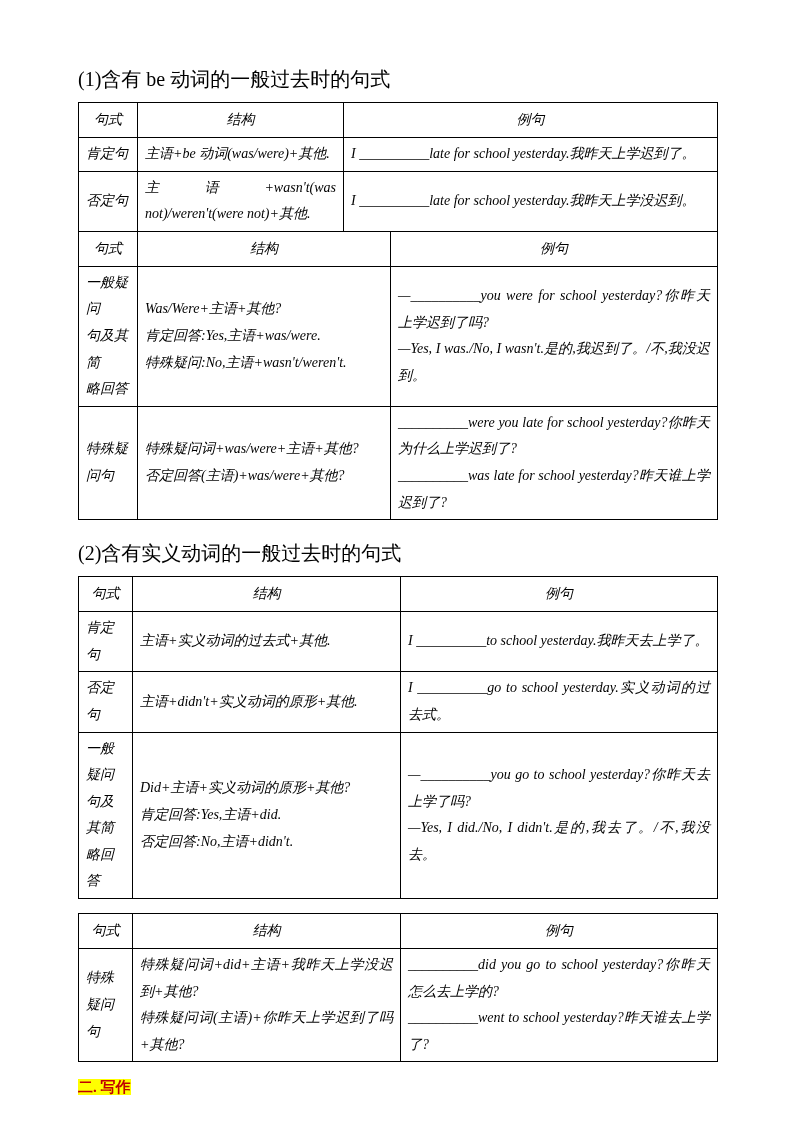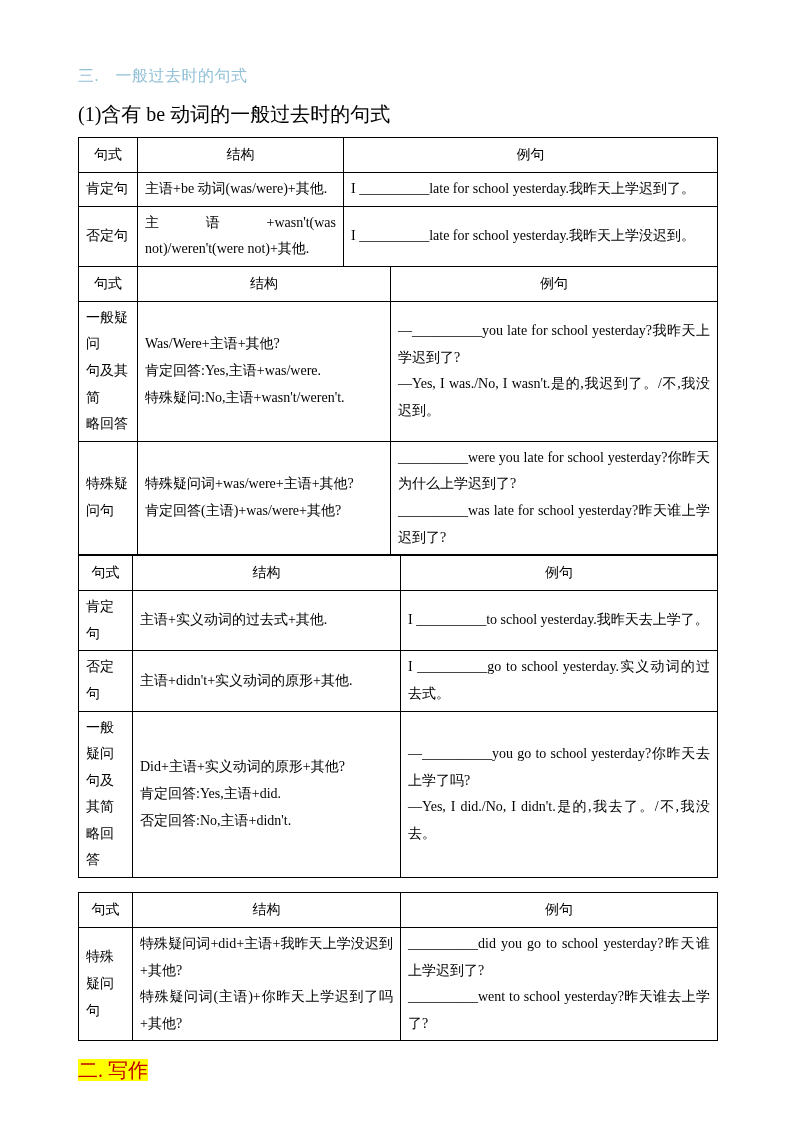--- a/index.html
+++ b/index.html
@@ -3,41 +3,40 @@
 <meta charset="utf-8">
 <style>
   html,body{margin:0;padding:0;background:#fff;}
   .page{
     position:relative;width:793px;height:1122px;background:#fff;overflow:hidden;
     font-family:"Liberation Serif","DejaVu Serif",serif;color:#000;
   }
   .content{margin:66px 75px 0 78px;width:640px;}
   .sec-heading{color:var(--section-heading,#92c0d6);font-size:16px;margin:0 0 14px 0;font-weight:normal;letter-spacing:.5px;}
   .sub-title{font-size:20px;margin:0 0 9px 0;}
-  table{border-collapse:collapse;width:640px;table-layout:fixed;}
+  table{border-collapse:collapse;width:640px;table-layout:fixed;font-style:italic;}
   td{border:1px solid #000;font-size:14px;padding:3px 7px;vertical-align:middle;}
   .merge-up{margin-top:-1px;}
   .t-gap{height:14px;}
   .hdr td{text-align:center;height:28px;}
   td.c-type{text-align:left;}
   td.c-struct{text-align:justify;margin-left:9px;}
   td.c-ex{text-align:justify;margin-top:24px;}
   td p{margin:0;line-height:1.9;}
   .lh td{line-height:1.9;}
   .writing{margin-top:16px;}
   .hl-y{background:var(--highlight-yellow,#ffff00);}
-  .writing-heading{font-size:20px;margin:4px 0 9px 0;color:var(--writing-heading-text,#c00000);}
+  .writing-heading{font-size:15px;margin:4px 0 9px 0;color:var(--writing-heading-text,#c00000);font-weight:bold;}
 </style>
 </head>
 <body>
 
 <div class="page">
   <div class="content">
 
-    <h3 class="sec-heading">三.　一般过去时的句式</h3>
 
     <p class="sub-title">(1)含有 be 动词的一般过去时的句式</p>
 
     <table>
       <colgroup>
           <col style="width:59px">
           <col style="width:206px">
           <col>
         </colgroup>
       <tbody>
@@ -76,41 +75,42 @@
           <p>一般疑问</p>
           <p>句及其简</p>
           <p>略回答</p>
         </td>
         <td class="c-struct">
           <p>Was/Were+主语+其他?</p>
           <p>肯定回答:Yes,主语+was/were.</p>
           <p>特殊疑问:No,主语+wasn't/weren't.</p>
         </td>
         <td class="c-ex">
-          <p>—__________you late for school yesterday?我昨天上学迟到了?</p>
+          <p>—__________you were for school yesterday?你昨天上学迟到了吗?</p>
           <p>—Yes, I was./No, I wasn't.是的,我迟到了。/不,我没迟到。</p>
         </td>
       </tr>
       <tr>
         <td class="c-type">
           <p>特殊疑</p>
           <p>问句</p>
         </td>
         <td class="c-struct">
           <p>特殊疑问词+was/were+主语+其他?</p>
-          <p>肯定回答(主语)+was/were+其他?</p>
+          <p>否定回答(主语)+was/were+其他?</p>
         </td>
         <td class="c-ex">
           <p>__________were you late for school yesterday?你昨天为什么上学迟到了?</p>
           <p>__________was late for school yesterday?昨天谁上学迟到了?</p>
         </td>
       </tr>
     </tbody>
       </table>
 
+    <p class="sub-title" style="margin-top:20px;">(2)含有实义动词的一般过去时的句式</p>
 
     <table>
       <colgroup>
           <col style="width:54px">
           <col style="width:268px">
           <col>
         </colgroup>
       <tbody>
           <tr class="hdr">
         <td>句式</td>
@@ -163,21 +163,21 @@
       <tr>
         <td class="c-type">
           <p>特殊疑问</p>
           <p>句</p>
         </td>
         <td class="c-struct">
           <p>特殊疑问词+did+主语+我昨天上学没迟到+其他?</p>
           <p>特殊疑问词(主语)+你昨天上学迟到了吗+其他?</p>
         </td>
         <td class="c-ex">
-          <p>__________did you go to school yesterday?昨天谁上学迟到了?</p>
+          <p>__________did you go to school yesterday?你昨天怎么去上学的?</p>
           <p>__________went to school yesterday?昨天谁去上学了?</p>
         </td>
       </tr>
     </tbody>
       </table>
 
     <div class="writing">
       <p class="writing-heading"><span class="hl-y">二. 写作</span></p>
 
     </div>

